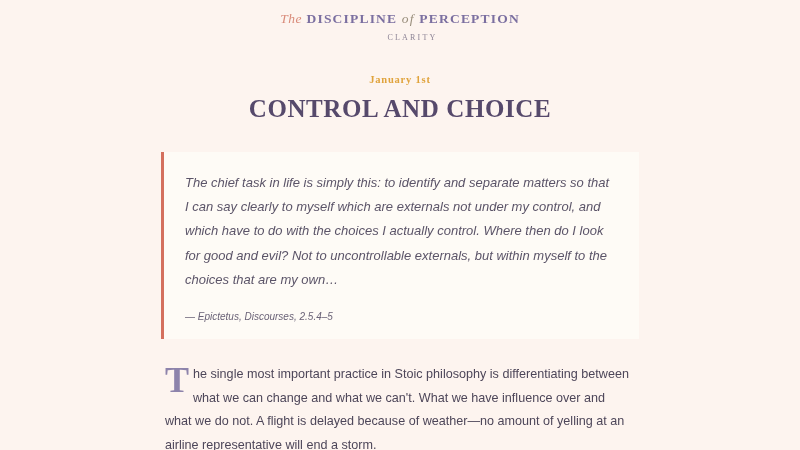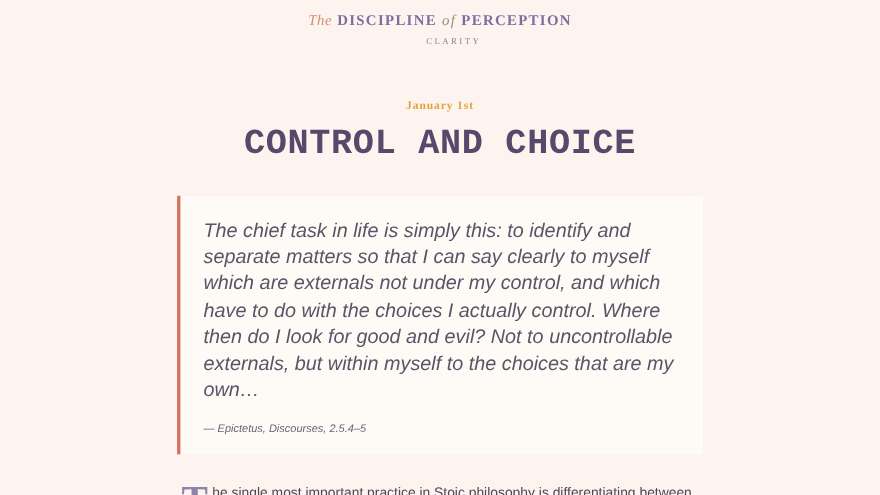--- a/index.html
+++ b/index.html
@@ -54,51 +54,51 @@
     font-family: "Liberation Serif", serif;
     font-size: 8px;
     letter-spacing: 2.2px;
     color: #8d8496;
     margin-left: 25px;
   }
 
   
   .entry-head {
     text-align: center;
-    margin-top: 49px;
+    margin-top: 32px;
   }
   .entry-date {
     font-family: "Liberation Serif", serif;
     font-size: 10.5px;
     font-weight: bold;
     letter-spacing: 0.8px;
     color: #e0a33c;
   }
   .entry-title {
     margin-top: 10px;
-    font-family: Liberation Mono, monospace;
-    font-size: 32px;
+    font-family: Liberation Serif, serif;
+    font-size: 25px;
     font-weight: bold;
     letter-spacing: 0.6px;
     color: #56496b;
   }
 
   
   .quote-block {
     margin: 29px auto 0 auto;
     width: 478px;
     box-sizing: border-box;
     background: #fefbf6;
     border-left: 3px solid #d4705e;
     padding: 19px 24px 17px 21px;
   }
   .quote-text {
     font-family: "Liberation Sans", sans-serif;
     font-style: italic;
-    font-size: 18px;
+    font-size: 13px;
     line-height: 24.2px;
     color: #5b5468;
   }
   .quote-attrib {
     margin-top: 19px;
     font-family: "Liberation Sans", sans-serif;
     font-style: italic;
     font-size: 10px;
     color: #6a6277;
   }

